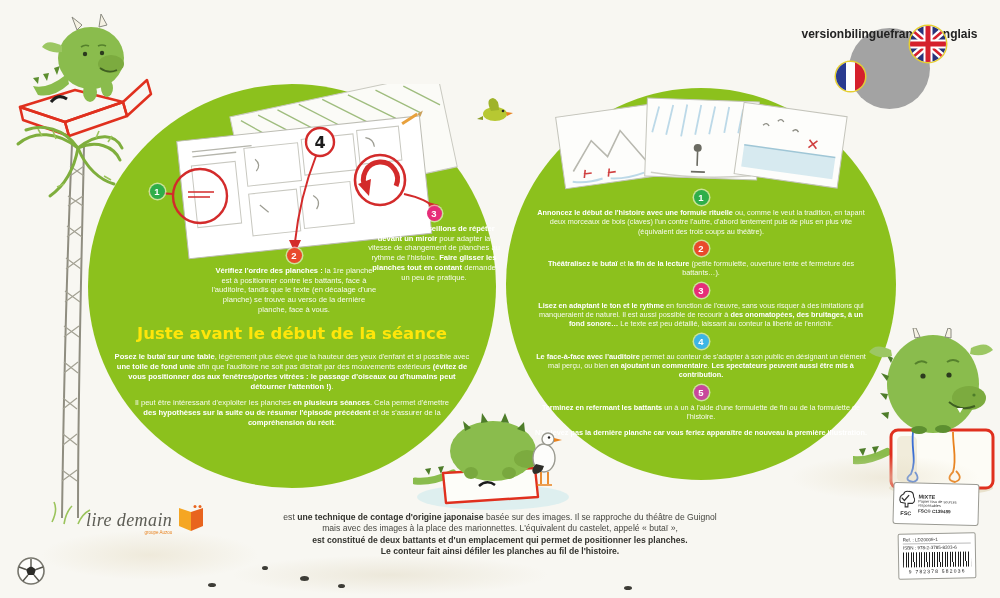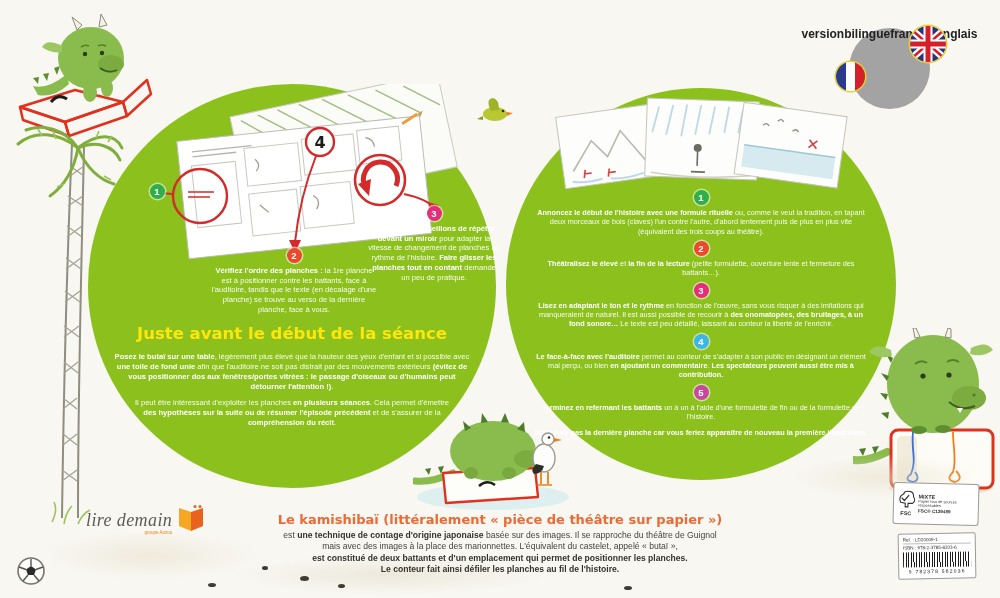--- a/index.html
+++ b/index.html
@@ -216,21 +216,21 @@
       </g>
     </svg>
 
     <div class="rc-col">
       <div class="rc-step wtext">
         <div class="step-badge" style="background: rgb(47, 174, 74);">1</div>
         <div><b>Annoncez le début de l'histoire avec une formule rituelle</b><span> ou, comme le veut la tradition, en tapant deux morceaux de bois (claves) l'un contre l'autre, d'abord lentement puis de plus en plus vite (équivalent des trois coups au théâtre).</span></div>
       </div>
       <div class="rc-step wtext">
         <div class="step-badge" style="background: rgb(233, 74, 44);">2</div>
-        <div><b>Théâtralisez le élevé</b><span> et </span><b>la fin de la lecture</b><span> (petite formulette, ouverture lente et fermeture des battants…).</span></div>
+        <div><b>Théâtralisez le butaï</b><span> et </span><b>la fin de la lecture</b><span> (petite formulette, ouverture lente et fermeture des battants…).</span></div>
       </div>
       <div class="rc-step wtext">
         <div class="step-badge" style="background: rgb(230, 45, 120);">3</div>
         <div><b>Lisez en adaptant le ton et le rythme</b><span> en fonction de l'œuvre, sans vous risquer à des imitations qui manqueraient de naturel. Il est aussi possible de recourir à </span><b>des onomatopées, des bruitages, à un fond sonore…</b><span> Le texte est peu détaillé, laissant au conteur la liberté de l'enrichir.</span></div>
       </div>
       <div class="rc-step wtext">
         <div class="step-badge" style="background: rgb(61, 181, 229);">4</div>
         <div><b>Le face-à-face avec l'auditoire</b><span> permet au conteur de s'adapter à son public en désignant un élément mal perçu, ou bien </span><b>en ajoutant un commentaire</b><span>. </span><b>Les spectateurs peuvent aussi être mis à contribution.</b></div>
       </div>
       <div class="rc-step wtext">
@@ -329,21 +329,20 @@
     </div>
     <svg width="30" height="30" viewBox="0 0 30 30" style="margin-left:4px;">
       <path d="M15 8 L3 4 L3 22 L15 27 Z" fill="#f5a623"></path>
       <path d="M15 8 L27 4 L27 22 L15 27 Z" fill="#e8641e"></path>
       <circle cx="19" cy="2.5" r="1.5" fill="#e8641e"></circle>
       <circle cx="24" cy="2.5" r="1.5" fill="#e8641e"></circle>
     </svg>
   </div>
 
   <div class="about">
-    <div class="about-title" style="color:#ec6a33;">Le kamishibaï (littéralement « pièce de théâtre sur papier »)</div>
     <div class="about-body"><span>est </span><b>une technique de contage d'origine japonaise</b><span> basée sur des images. Il se rapproche du théâtre de Guignol</span><br><span>mais avec des images à la place des marionnettes. L'équivalent du castelet, appelé « butaï »,</span><br><b>est constitué de deux battants et d'un emplacement qui permet de positionner les planches.</b><br><b>Le conteur fait ainsi défiler les planches au fil de l'histoire.</b></div>
   </div>
 
   <div class="fsc-label">
     <svg width="20" height="30" viewBox="0 0 20 30">
       <path d="M4 14 q-3 -6 3 -9 q1 -4 6 -3 q5 0 5 6 q3 4 -1 7 l-5 0 0 4 -3 0 0 -4 z" fill="none" stroke="#333" stroke-width="1.2"></path>
       <path d="M5 9 l3 3 5 -6" stroke="#333" stroke-width="1.4" fill="none"></path>
       <text x="10" y="28" text-anchor="middle" font-size="6" font-weight="bold" fill="#333" font-family="Liberation Sans, sans-serif">FSC</text>
     </svg>
     <div class="fsc-text">

